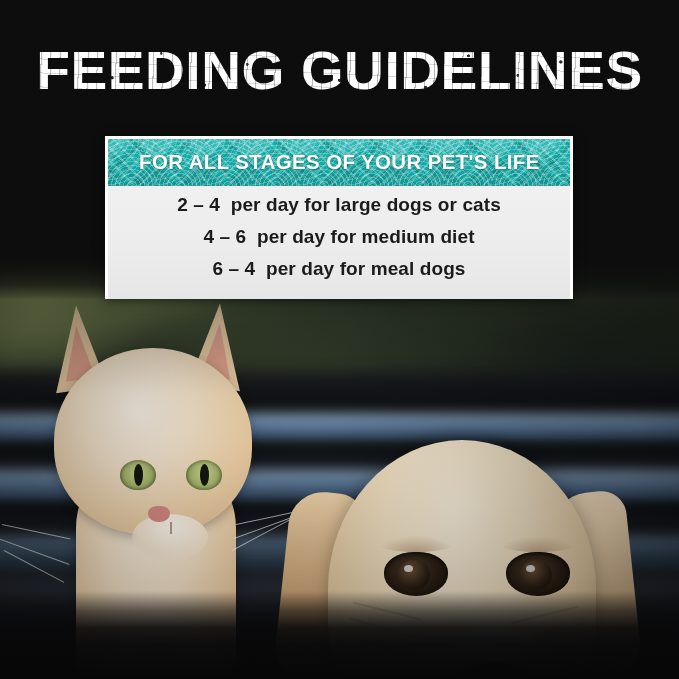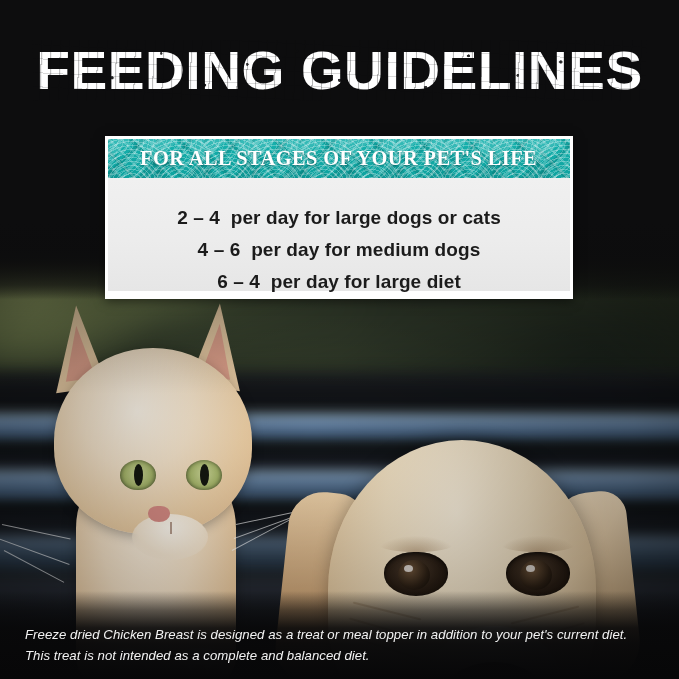--- a/index.html
+++ b/index.html
@@ -171,23 +171,23 @@
   }
 
   
   #card{
     position:absolute;left:105px;top:136px;width:468px;height:163px;
     background:#fff;
     border:3px solid #fff;
     box-shadow:0 2px 10px rgba(0,0,0,.5);
   }
   #card-header{
-    position:relative;height:39px;overflow:hidden;
+    position:relative;height:47px;overflow:hidden;
     background:#13a9a5;
-    display:flex;align-items:center;justify-content:center;font-family:Liberation Serif, serif;
+    display:flex;align-items:center;justify-content:center;
   }
   
   #card-header .deco{
     position:absolute;inset:0;
     background:
       repeating-linear-gradient(135deg, rgba(255,255,255,.20) 0 2px, rgba(255,255,255,0) 2px 9px),
       repeating-linear-gradient(45deg, rgba(255,255,255,.20) 0 2px, rgba(255,255,255,0) 2px 9px),
       repeating-linear-gradient(135deg, rgba(0,70,70,.16) 0 3px, rgba(0,0,0,0) 3px 24px),
       repeating-linear-gradient(45deg, rgba(0,70,70,.16) 0 3px, rgba(0,0,0,0) 3px 24px),
       radial-gradient(circle at 0% 100%, rgba(255,255,255,.26) 0 1.5px, rgba(255,255,255,0) 2px),
@@ -214,21 +214,21 @@
   }
   #card-header-title{
     position:relative;z-index:3;
     color:#fff;font-size:20px;font-weight:bold;letter-spacing:.4px;
     text-shadow:0 1px 2px rgba(0,60,60,.45);
     transform:scaleX(1.02);white-space:nowrap;
   }
   #card-body{
     height:113px;
     background:linear-gradient(180deg,#f0f0f0 0%,#ececec 55%,#e6e6e6 100%);
-    padding-top:24px;
+    padding-top:3px;
   }
   .guide-row{
     display:flex;justify-content:center;align-items:baseline;
     color:#1b1b1b;font-weight:bold;font-size:19px;line-height:32px;
     letter-spacing:.1px;
   }
   .guide-amount{white-space:pre;}
   .guide-text{white-space:pre;}
 
   
@@ -334,28 +334,24 @@
       <div class="fans"></div>
       <div id="card-header-title">FOR ALL STAGES OF YOUR PET'S LIFE</div>
     </div>
     <div id="card-body">
       <div class="guide-row">
         <span class="guide-amount">2 – 4</span>
         <span class="guide-text">&nbsp;&nbsp;<span>per day for large dogs or cats</span></span>
       </div>
       <div class="guide-row">
         <span class="guide-amount">4 – 6</span>
-        <span class="guide-text">&nbsp;&nbsp;<span>per day for medium dogs</span></span>
+        <span class="guide-text">&nbsp;&nbsp;<span>per day for medium diet</span></span>
       </div>
       <div class="guide-row">
         <span class="guide-amount">6 – 4</span>
-        <span class="guide-text">&nbsp;&nbsp;<span>per day for large diet</span></span>
+        <span class="guide-text">&nbsp;&nbsp;<span>per day for meal dogs</span></span>
       </div>
     </div>
   </div>
 
   <div id="disclaimer-band"></div>
-  <div id="disclaimer">
-    <div>Freeze dried Chicken Breast is designed as a treat or meal topper in addition to your pet's current diet.</div>
-    <div>This treat is not intended as a complete and balanced diet.</div>
-  </div>
 
 </div>
 
 </body></html>

